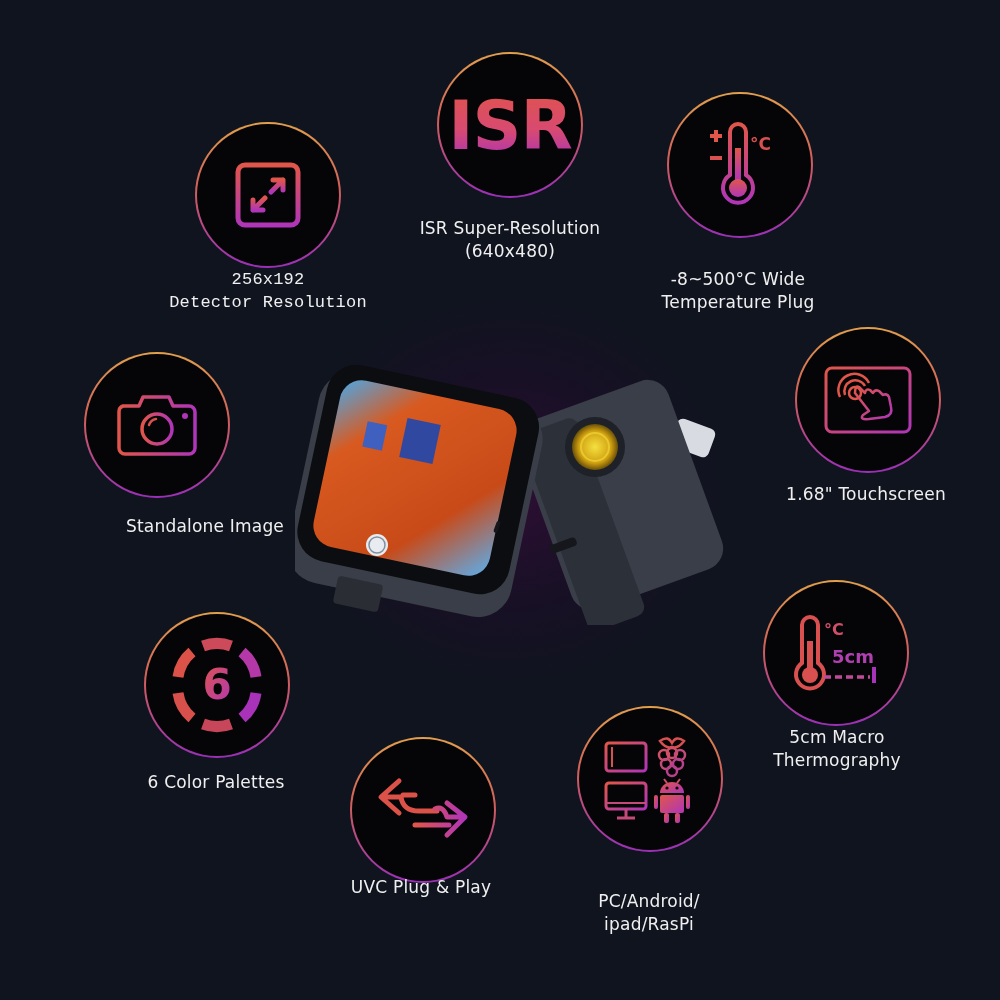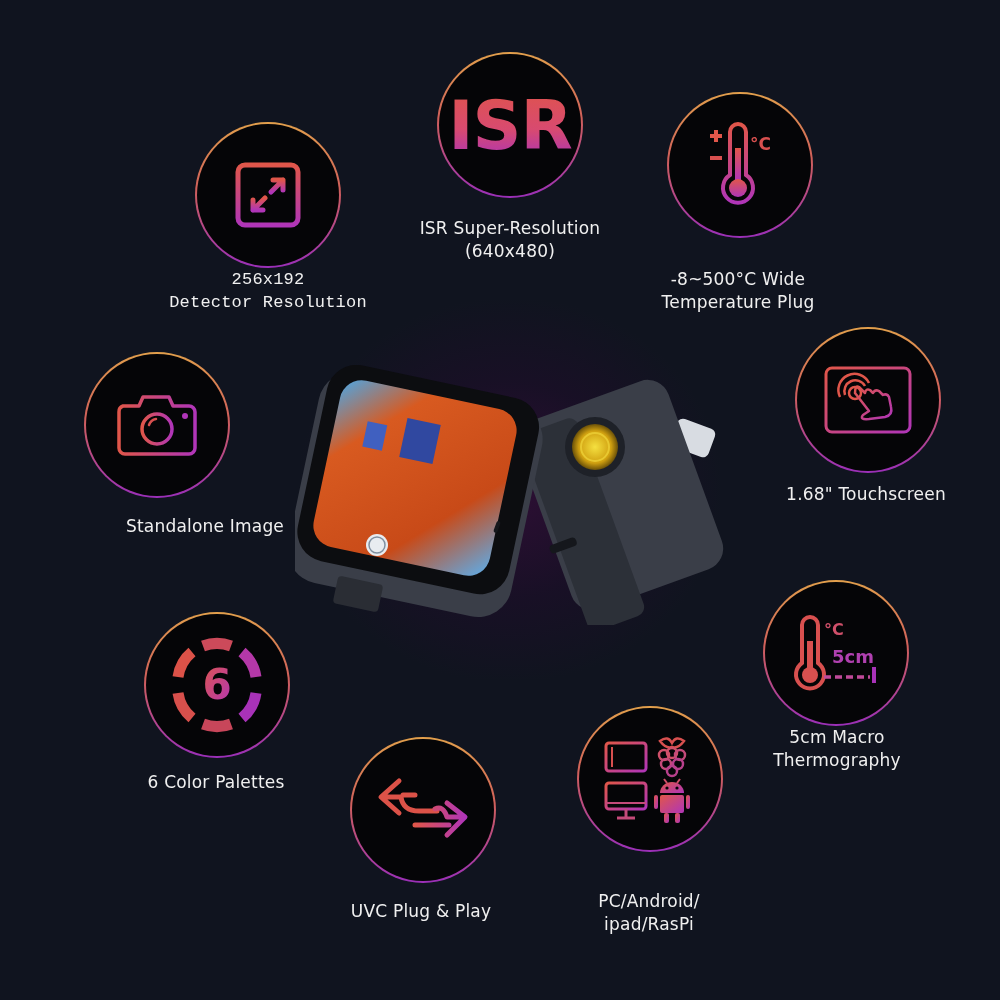--- a/index.html
+++ b/index.html
@@ -183,21 +183,21 @@
             <linearGradient id="g7" x1="0" y1="0" x2="1" y2="0">
               <stop offset="0" stop-color="#e0564a"></stop>
               <stop offset="1" stop-color="#b035b8"></stop>
             </linearGradient>
           </defs>
         <path d="M24 6 L6 22 L24 38 M28 20 H40 M10 22 H26 Q28 36 44 36 H62" fill="none" stroke="#dc5248" stroke-width="5" stroke-linecap="round" stroke-linejoin="round"></path>
         <path d="M72 28 L90 42 L72 60 M40 50 H74 M88 42 H72 Q68 30 60 34" fill="none" stroke="url(#g7)" stroke-width="5" stroke-linecap="round" stroke-linejoin="round"></path>
       </svg>
     </div>
   </div>
-  <div class="label" style="left:421px; top:900px;text-align:right;">
+  <div class="label" style="left:421px; top:876px;text-align:right;">
     <div>UVC Plug &amp; Play</div>
   </div>
 </div>
 
 <div class="feature">
   <div class="ring" style="left:577px; top:706px;">
     <div class="ring-inner">
       <svg width="96" height="96" viewBox="0 0 96 96">
         <defs>
             <linearGradient id="g8" x1="0" y1="0" x2="1" y2="1">

